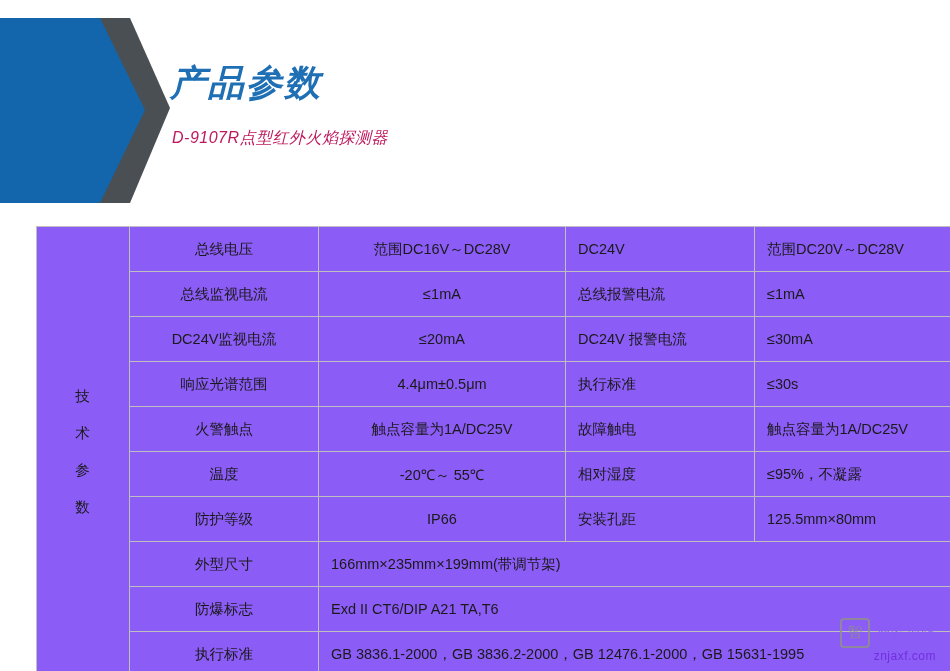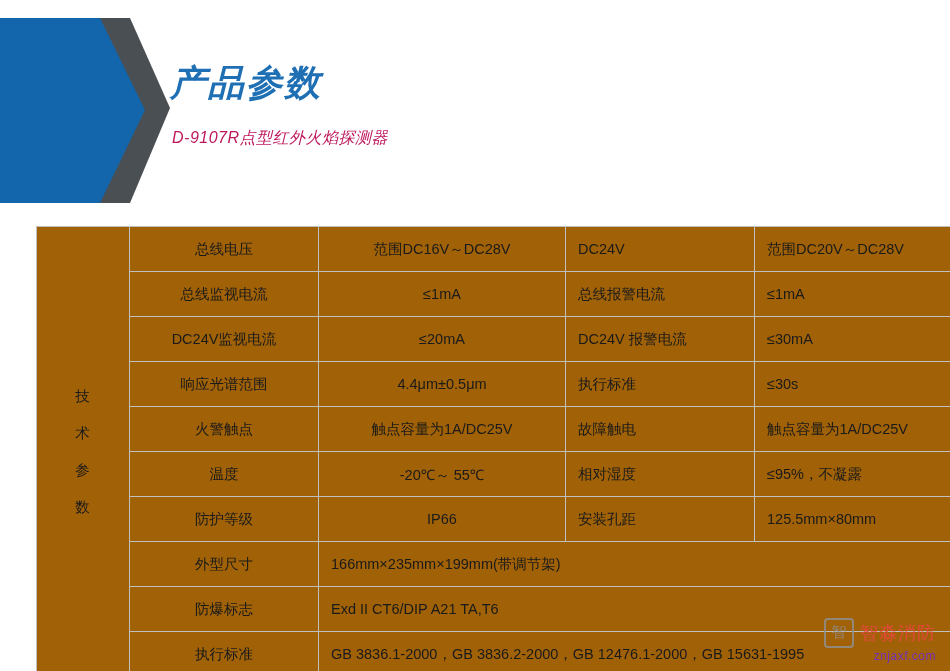--- a/index.html
+++ b/index.html
@@ -64,21 +64,21 @@
     width: 884px;
     table-layout: fixed;
   }
   table.spec td {
     border: 1px solid #bfbfbf;
     height: 44px;
     font-size: 14.5px;
     color: #1a1a1a;
     padding: 0 12px;
     vertical-align: middle;
-    background: #a16207;
+    background: #8b5cf6;
   }
   td.side-label {
     width: 68px;
     text-align: center;
     color: #d98d1c;
     font-size: 15px;
     letter-spacing: 1px;
     line-height: 37px;
     padding: 0;
   }
@@ -122,22 +122,22 @@
     border: 2px solid #8f8f8f;
     border-radius: 4px;
     color: #8f8f8f;
     font-size: 15px;
     line-height: 24px;
     text-align: center;
     margin-right: 6px;
     font-family: "Liberation Serif", serif;
   }
   .wm-name {
-    font-size: 18px;
-    color: #ef4444;
+    font-size: 14px;
+    color: #8b5cf6;
     letter-spacing: 1px;
   }
   .wm-url {
     font-size: 12px;
     color: #6d28d9;
     letter-spacing: 0.5px;
     margin-top: 1px;
   }
 </style>
 </head>

